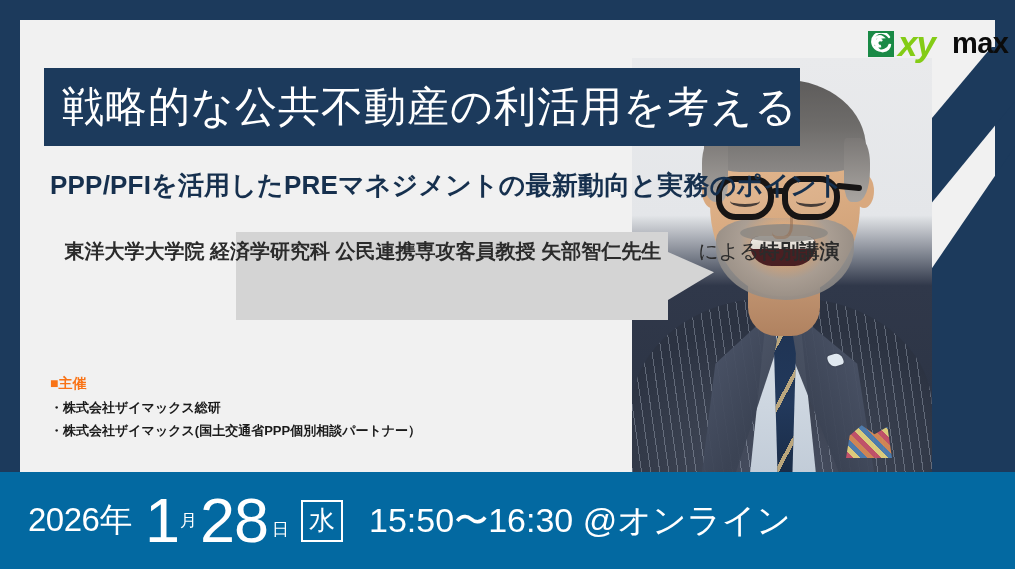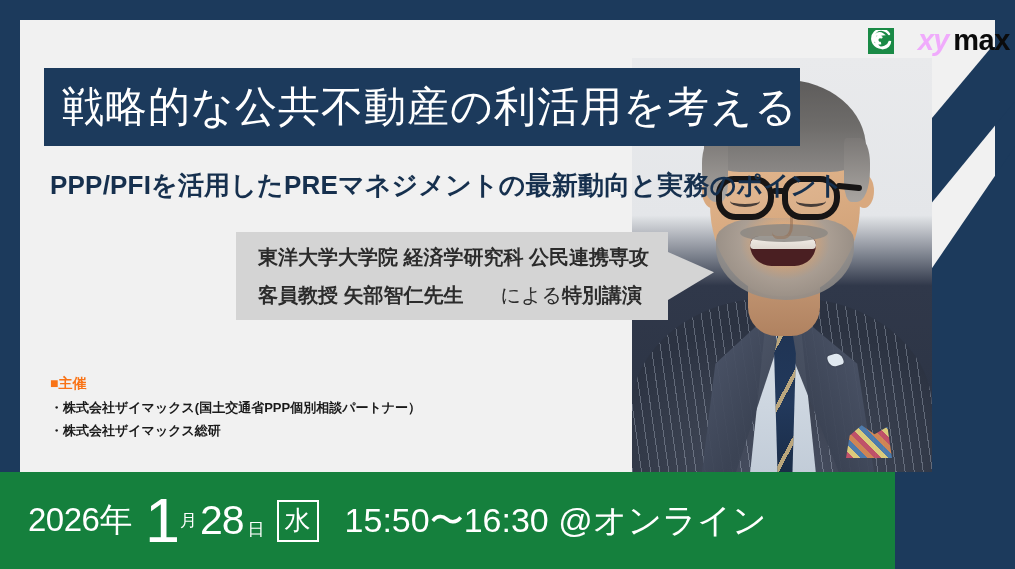--- a/index.html
+++ b/index.html
@@ -303,21 +303,21 @@
 
   
   .bubble {
     position: absolute;
     left: 236px;
     top: 232px;
     width: 432px;
     height: 88px;
     background: #d4d4d4;
     display: flex;
-    flex-direction: column;
+    flex-direction: row;
     justify-content: center;
     padding: 0 22px;
     box-sizing: border-box;
   }
   .bubble-tail {
     position: absolute;
     left: 668px;
     top: 252px;
     width: 46px;
     height: 48px;
@@ -364,62 +364,60 @@
     align-items: center;
     gap: 4px;
   }
   .logo-mark {
     width: 26px; height: 26px;
     background: #1a8a46;
     display: flex; align-items: center; justify-content: center;
   }
   .logo-mark svg { display: block; }
   .logo-xy {
-    font-size: 29px;
+    font-size: 35px;
     font-weight: 700;
     font-style: italic;
-    color: #f0abfc;
+    color: #84cc16;
     letter-spacing: -1px;
     line-height: 1;
-    margin-left: 20px;
   }
   .logo-max {
     font-size: 29px;
     font-weight: 700;
     color: #0b0b0b;
     letter-spacing: -0.5px;
     line-height: 1;
-    margin-left: 1px;
+    margin-left: 13px;
     text-align: right;
   }
 
   
   .footer {
     position: absolute;
     left: 0;
     top: 472px;
-    width: 858px;
+    width: 1015px;
     height: 97px;
-    background: #15803d;
-    padding-left: 37px;
+    background: #0369a1;
   }
   .date-row {
     position: absolute;
     left: 28px;
     top: 0;
     height: 97px;
     display: flex;
     align-items: center;
     color: #ffffff;
     white-space: nowrap;
   }
   .d-year   { font-size: 33px; font-weight: 400; letter-spacing: -.5px; }
   .d-unit-s { font-size: 17px; font-weight: 400; margin-left: 1px; }
   .d-big    { font-size: 63px; font-weight: 400; line-height: 1; margin-left: 13px; letter-spacing: -1px; }
-  .d-big2   { font-size: 41px; font-weight: 400; line-height: 1; margin-left: 3px; letter-spacing: -1px; }
+  .d-big2   { font-size: 63px; font-weight: 400; line-height: 1; margin-left: 3px; letter-spacing: -1px; }
   .d-unit   { font-size: 17px; font-weight: 400; margin-left: 4px; align-self: flex-end; margin-bottom: 28px; }
   .dow-box {
     margin-left: 12px;
     width: 42px; height: 42px;
     border: 2px solid #ffffff;
     display: flex; align-items: center; justify-content: center;
     font-size: 26px; font-weight: 400; color: #ffffff;
     box-sizing: border-box;
   }
   .d-time {
@@ -486,22 +484,22 @@
   <div class="subtitle">PPP/PFIを活用したPREマネジメントの最新動向と実務のポイント</div>
 
   <div class="bubble-tail"></div>
   <div class="bubble">
     <div class="bubble-line">東洋大学大学院 経済学研究科 公民連携専攻</div>
     <div class="bubble-line"><span>客員教授 矢部智仁先生</span><span class="light">による</span><span>特別講演</span></div>
   </div>
 
   <div class="organizer">
     <div class="org-head">■主催</div>
+    <div class="org-line">・株式会社ザイマックス総研</div>
     <div class="org-line">・株式会社ザイマックス(国土交通省PPP個別相談パートナー）</div>
-    <div class="org-line">・株式会社ザイマックス総研</div>
   </div>
 
   <div class="footer">
     <div class="date-row">
       <span class="d-year">2026年</span>
       <span class="d-big">1</span>
       <span class="d-unit-s">月</span>
       <span class="d-big2">28</span>
       <span class="d-unit">日</span>
       <span class="dow-box">水</span>

